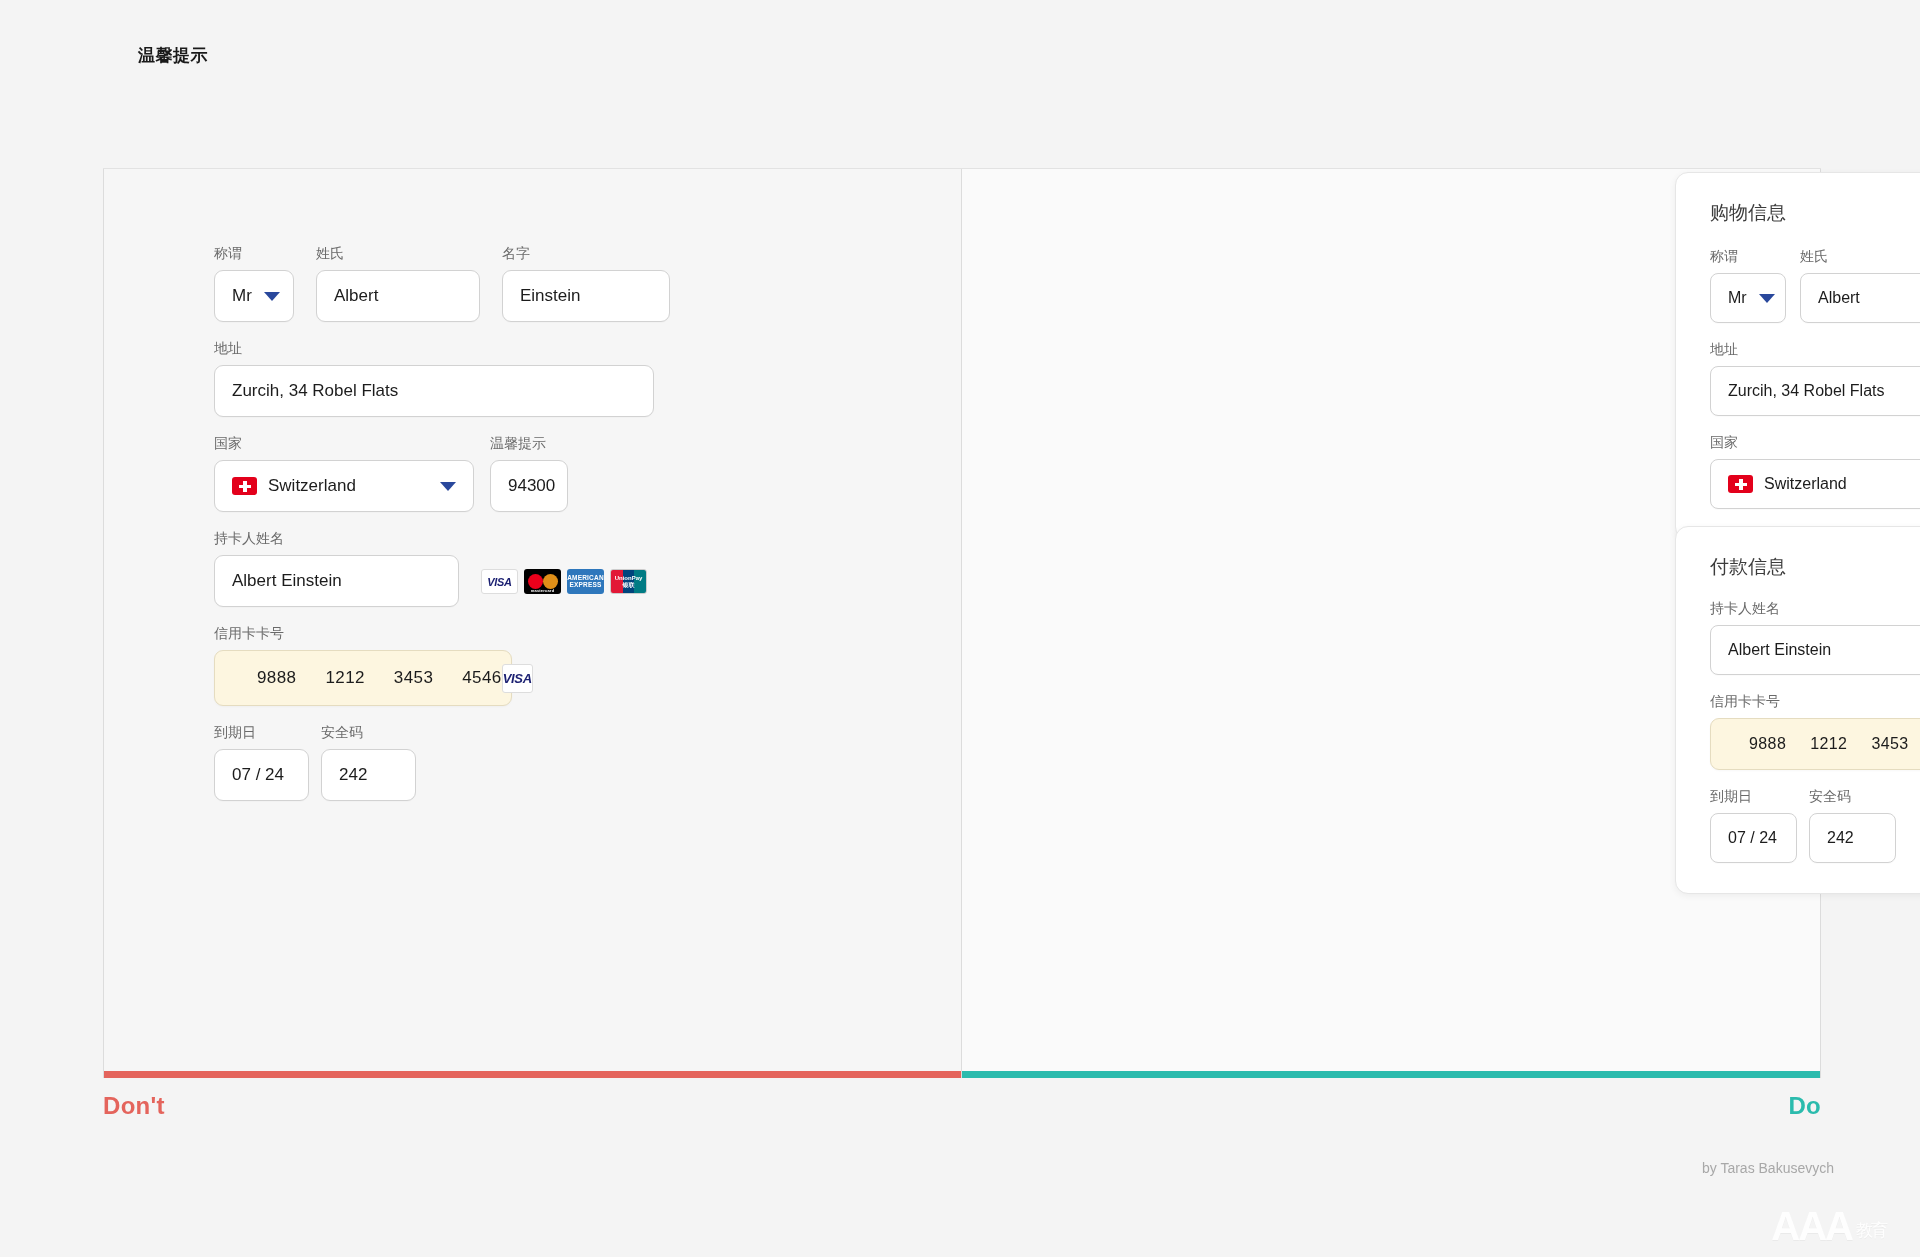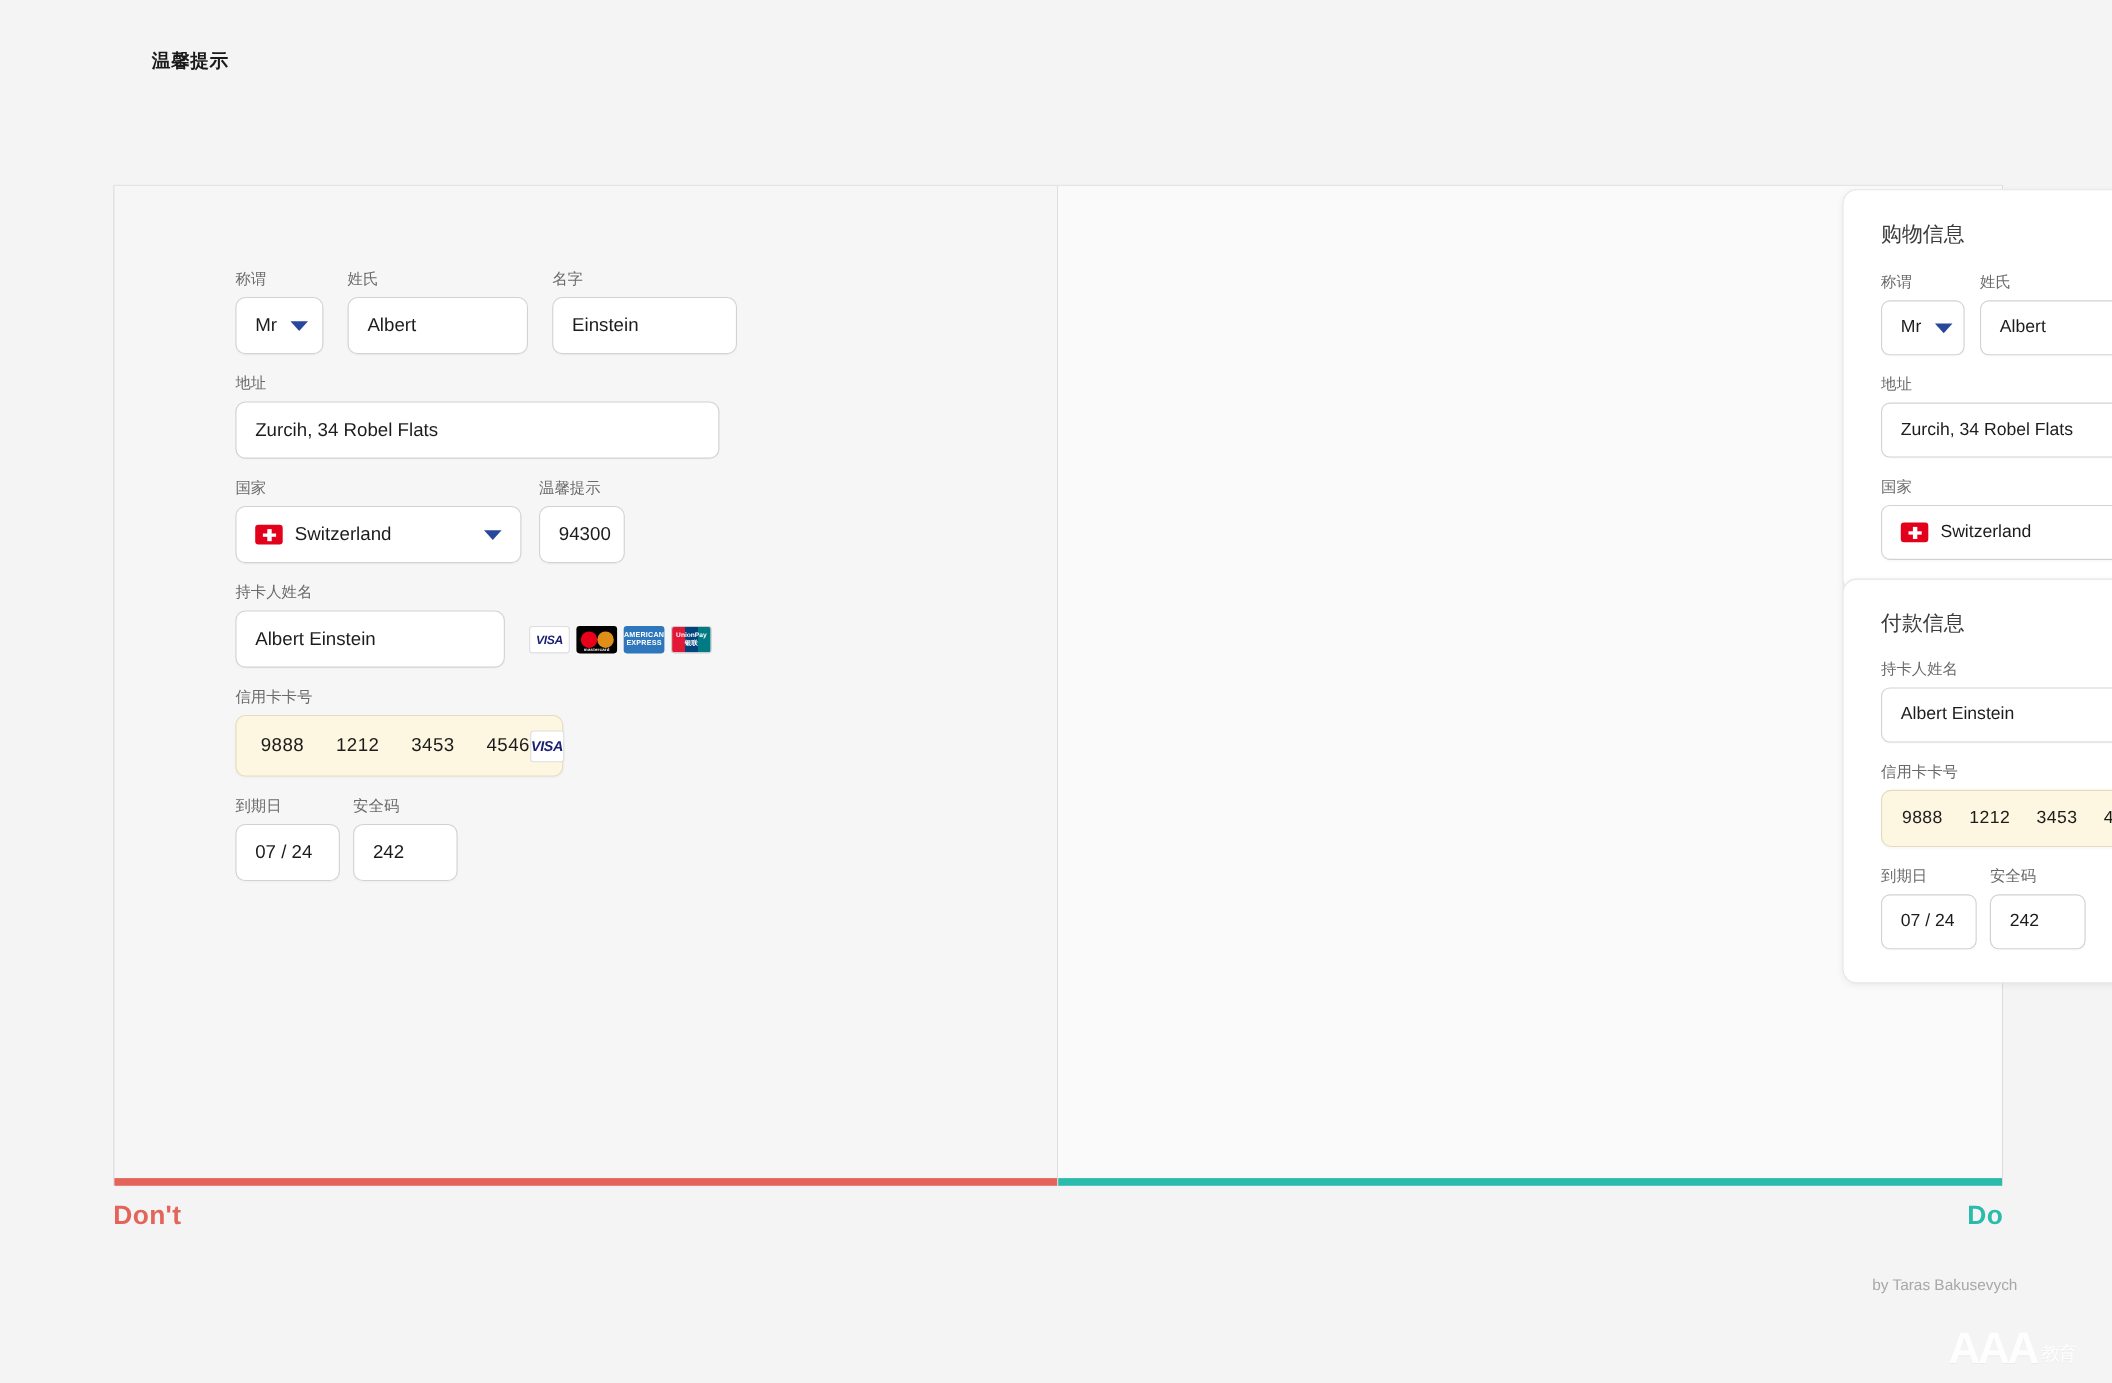--- a/index.html
+++ b/index.html
@@ -128,21 +128,21 @@
   
   .input-highlight {
     background: #fdf6e0;
     border: 1px solid #e5dcc0;
     border-radius: 9px;
     height: 56px;
     display: flex; align-items: center;
     padding: 0 12px 0 22px;
     box-shadow: 0 1px 2px rgba(0,0,0,0.03);
   }
-  .ccnum { display: flex; gap: 29px; font-size: 17px; color: #1c1c1c; letter-spacing: 0.4px; }
+  .ccnum { display: flex; gap: 29px; font-size: 17px; color: #1c1c1c; letter-spacing: 0.4px; margin-left: 20px; }
   .cc-visa {
     margin-left: auto; background: #fff; border: 1px solid #ddd; border-radius: 3px;
     width: 44px; height: 29px; display: flex; align-items: center; justify-content: center;
     color: #1a1f71; font-style: italic; font-weight: bold; font-size: 13px; letter-spacing: -0.3px;
   }
 
   
   .dont-form { position: absolute; left: 110px; top: 76px; width: 560px; }
   .dont-name-row { display: flex; align-items: flex-end; }
   .w-title { width: 80px; }

